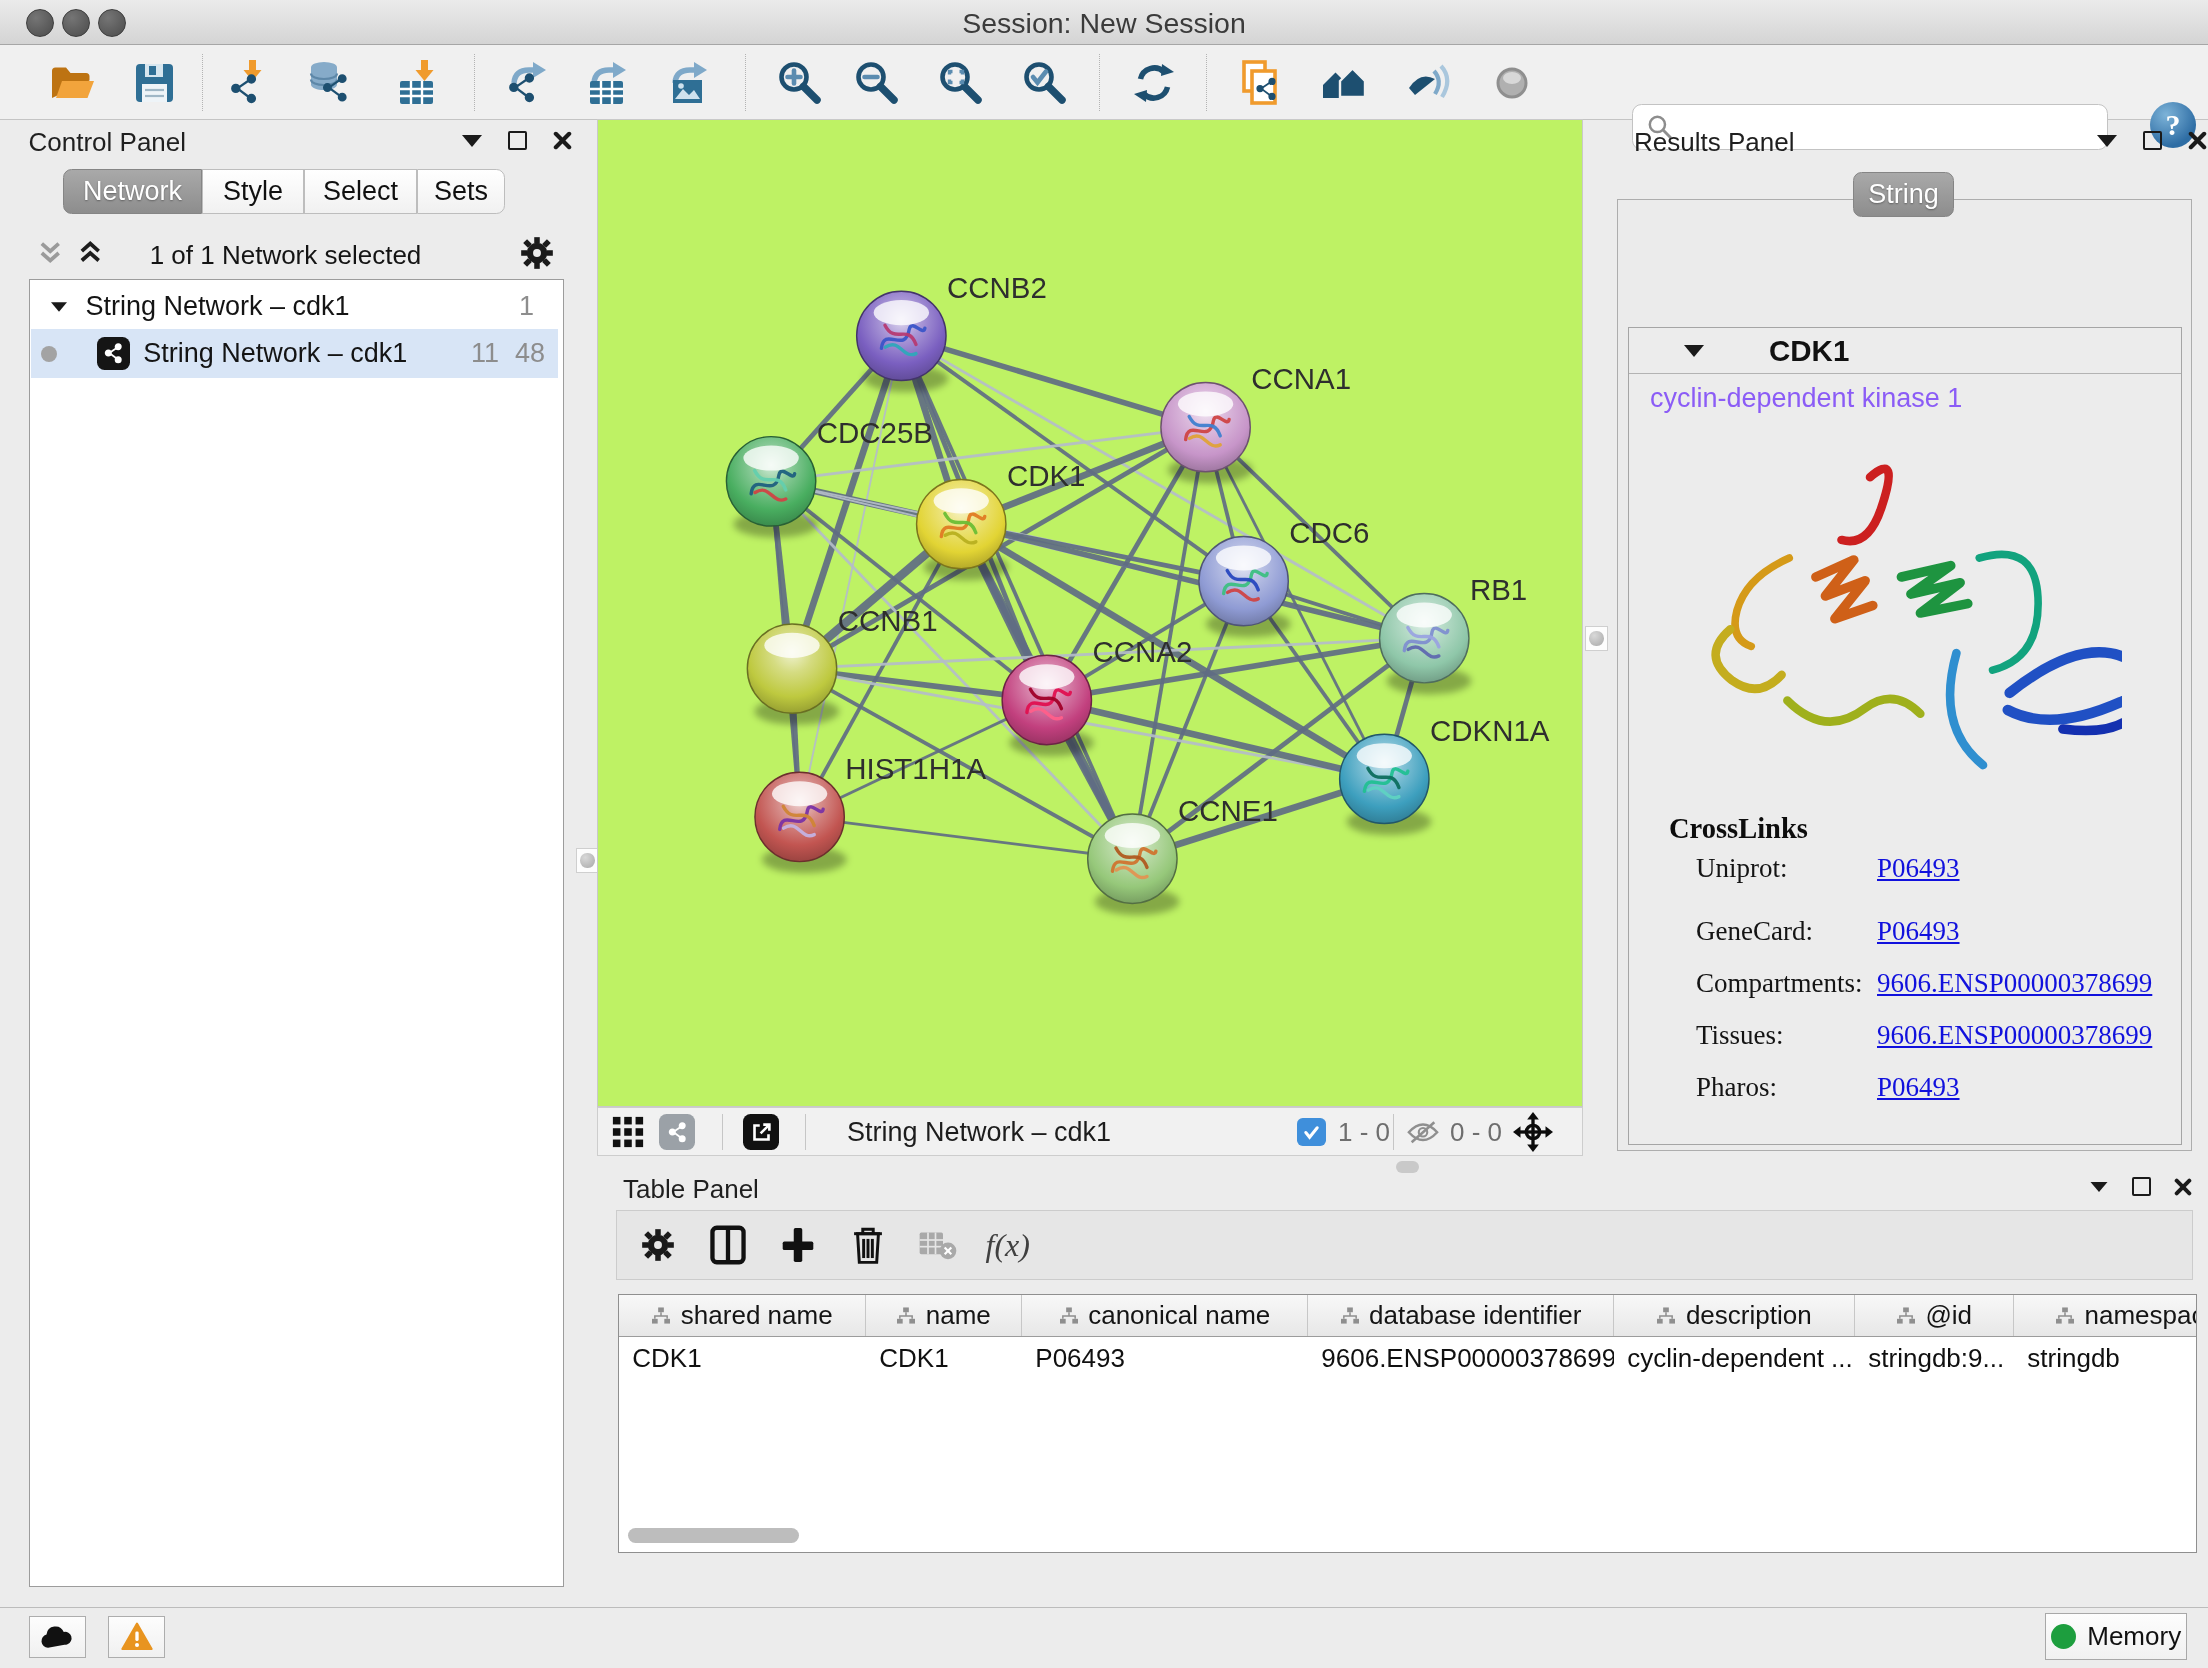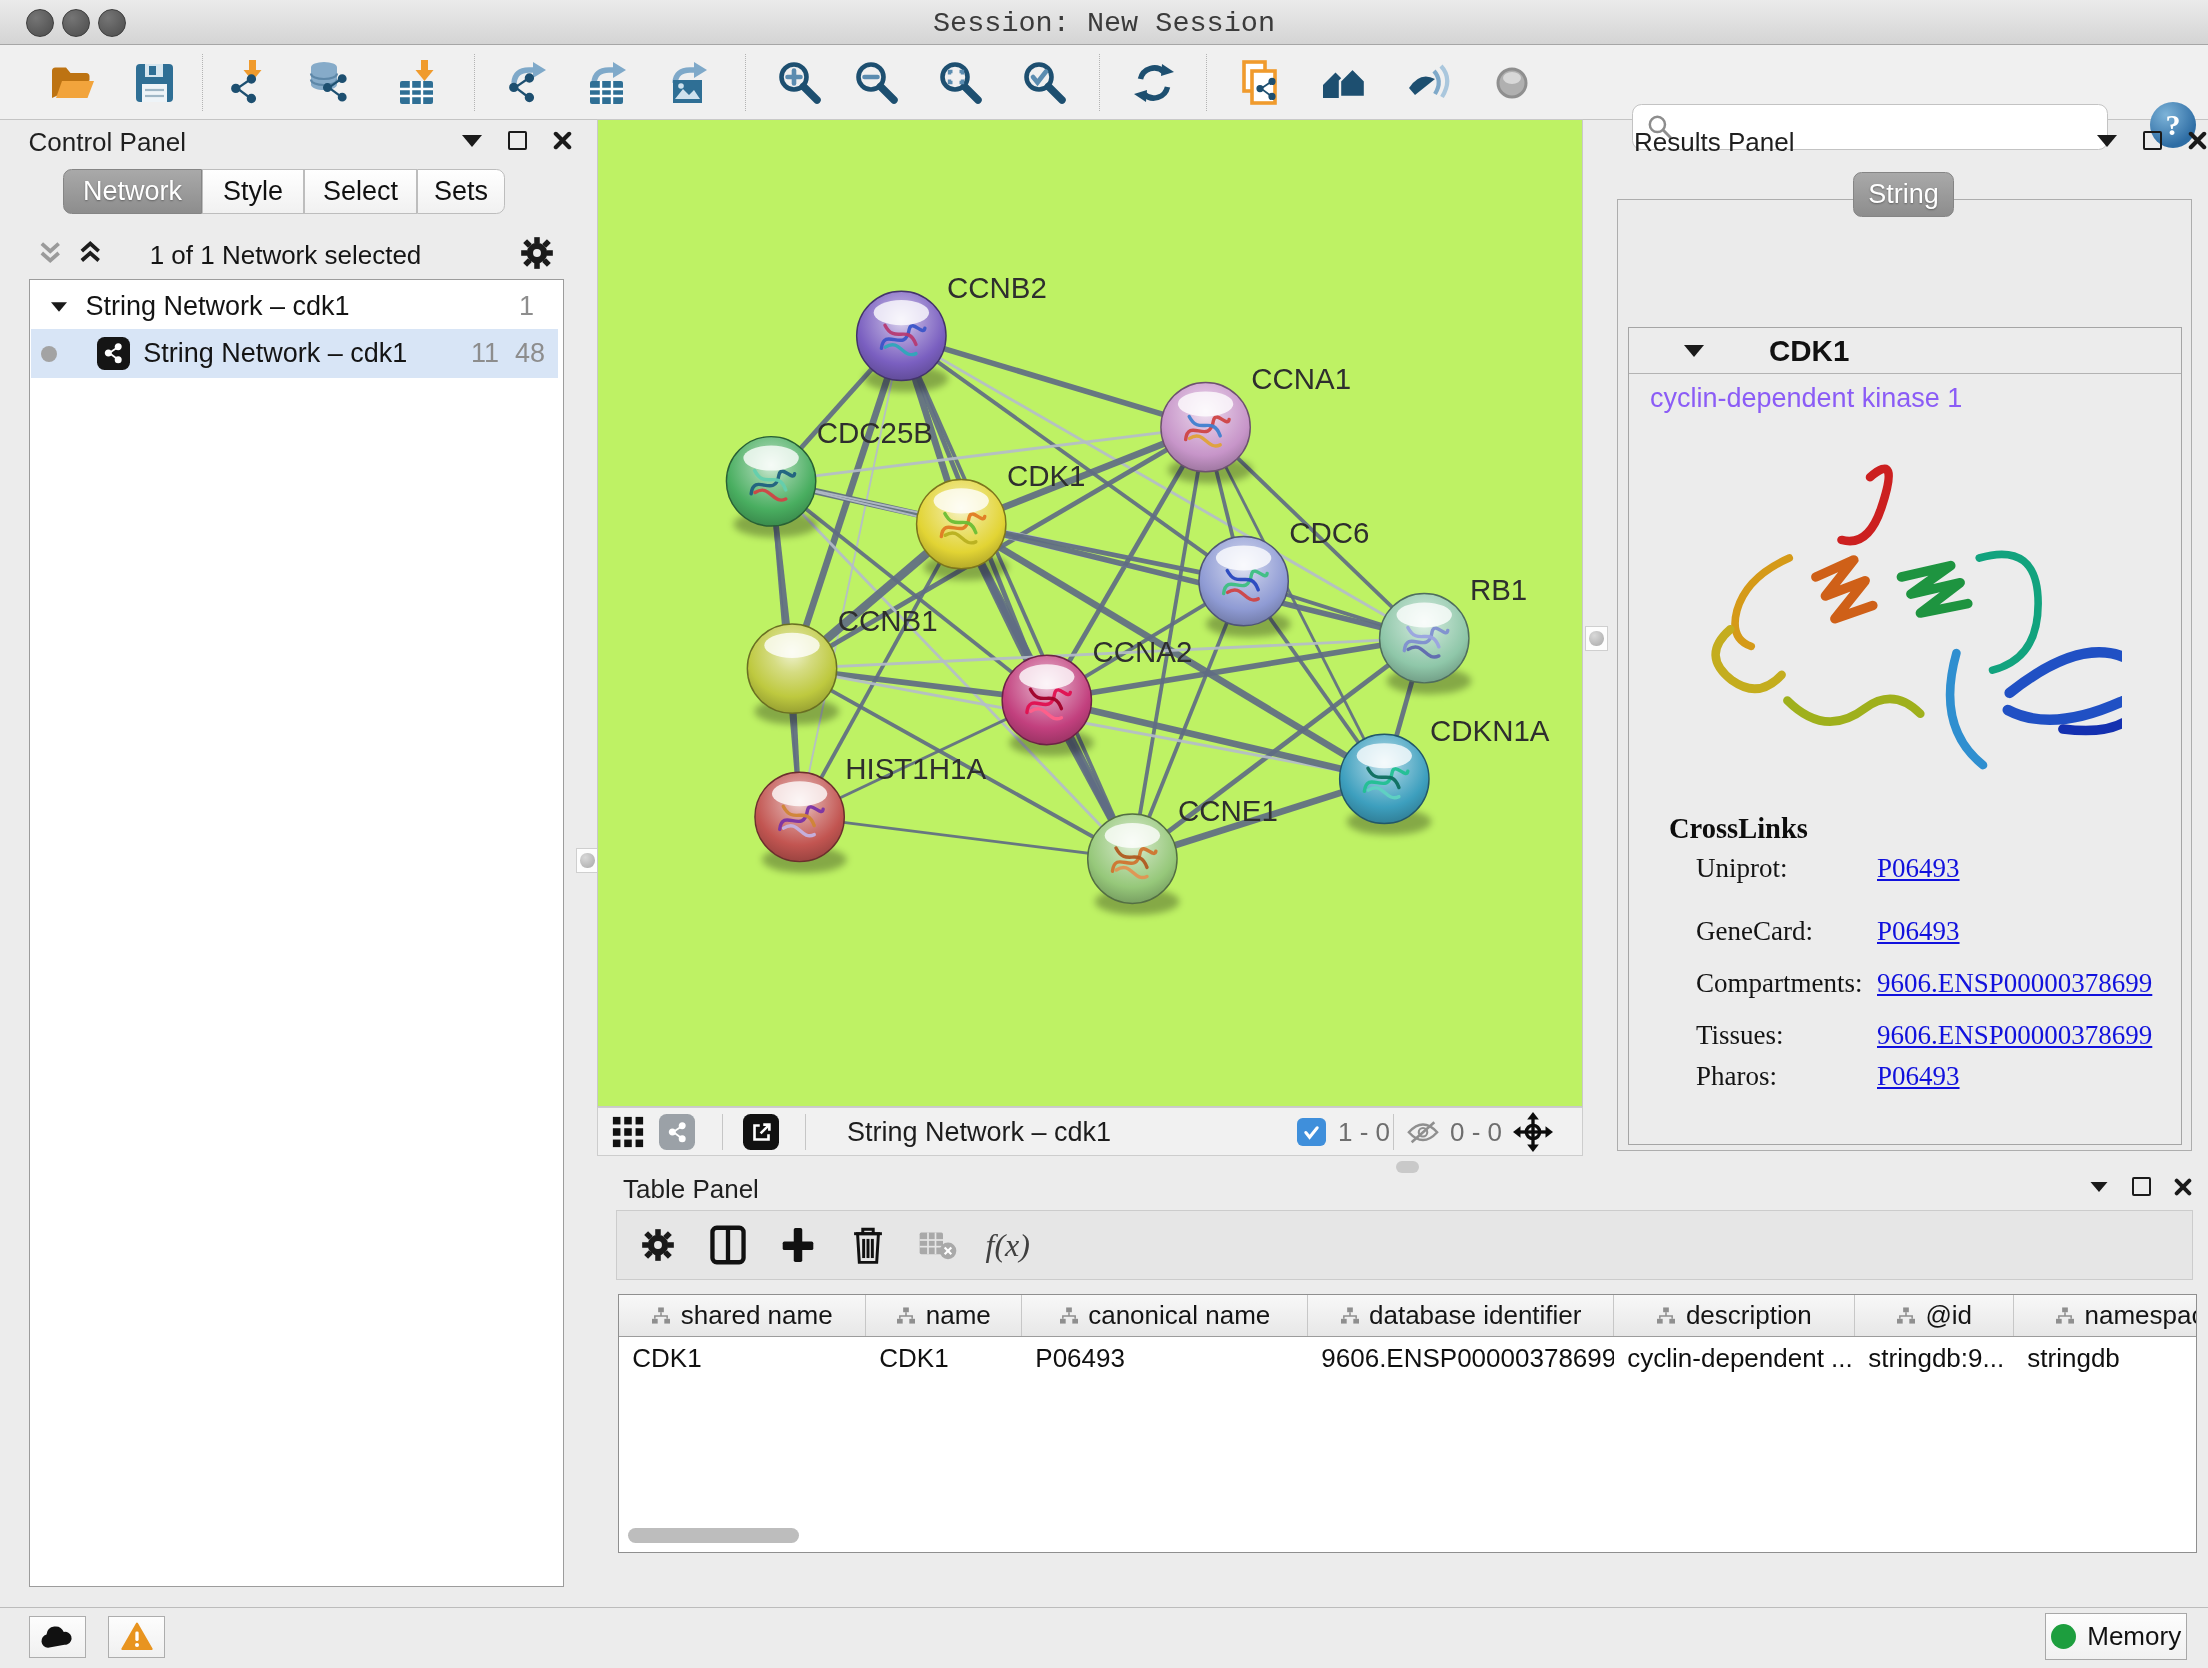--- a/index.html
+++ b/index.html
@@ -1,18 +1,18 @@
 <!DOCTYPE html>
 <html style="font-size:15px"><head>
 <meta charset="utf-8">
 <style>
   html,body{margin:0;padding:0;background:#d8d8d8;font-family:"Liberation Sans",sans-serif;}
   .window{position:relative;width:2208px;height:1668px;background:#ececec;overflow:hidden;}
   
-  .titlebar{position:absolute;left:0;top:0;width:100%;height:44px;background:linear-gradient(#ebebeb,#d4d4d4);border-bottom:1px solid #a6a6a6;font-family:Liberation Mono, monospace;}
+  .titlebar{position:absolute;left:0;top:0;width:100%;height:44px;background:linear-gradient(#ebebeb,#d4d4d4);border-bottom:1px solid #a6a6a6;}
   .tlight{position:absolute;top:8.6px;width:26px;height:26px;border-radius:50%;background:radial-gradient(circle at 35% 30%,#757575,#4b4b4b);border:1px solid #3d3d3d;}
   .wtitle{position:absolute;top:6.7px;left:0;width:100%;text-align:center;font-size:28.5px;color:#3b3b3b;}
   
   .toolbar{position:absolute;left:0;top:45px;width:100%;height:74px;background:#f0f0f0;border-bottom:1px solid #c4c4c4;}
   .tbtn{position:absolute;top:11.4px;width:61px;height:53px;display:flex;align-items:center;justify-content:center;}
   .tsep{position:absolute;top:8.6px;height:57px;width:0;border-left:1.9px dotted #b3b3b3;}
   .searchbox{position:absolute;left:1632px;top:59px;width:474px;height:44px;background:#fff;border:1px solid #c3c3c3;border-radius:9.5px;display:flex;align-items:center;}
   .searchbox input{border:none;outline:none;flex:1;font-size:25px;margin-left:7.6px;background:transparent;font-family:"Liberation Sans",sans-serif;}
   .helpbtn{position:absolute;left:2150px;top:57px;width:46px;height:46px;border-radius:50%;background:radial-gradient(circle at 35% 28%,#7db3d8,#2e6da4 70%);color:#fff;font-size:30px;font-weight:bold;display:flex;align-items:center;justify-content:center;font-family:"Liberation Serif",serif;}
   
@@ -704,21 +704,21 @@
           <span class="xl-link">P06493</span>
         </div>
         <div style="display: flex; height: 52px; align-items: center;">
           <span class="xl-label" style="margin-left:67px;width:181px">Compartments:</span>
           <span class="xl-link">9606.ENSP00000378699</span>
         </div>
         <div style="display: flex; height: 52px; align-items: center;">
           <span class="xl-label" style="margin-left:67px;width:181px">Tissues:</span>
           <span class="xl-link">9606.ENSP00000378699</span>
         </div>
-        <div style="display: flex; height: 52px; ">
+        <div style="display: flex; height: 52px; align-items: center;">
           <span class="xl-label" style="margin-left:67px;width:181px">Pharos:</span>
           <span class="xl-link">P06493</span>
         </div>
       </div>
   </div>
 
   <div class="ptitle" style="position:absolute;left:623px;top:1174px">Table Panel</div>
   <div class="wicons" style="left:2089px;top:1177px;gap:23px">
     <div class="tri-down" style="transform:scale(.85)"></div>
     <div class="flsq"></div>

